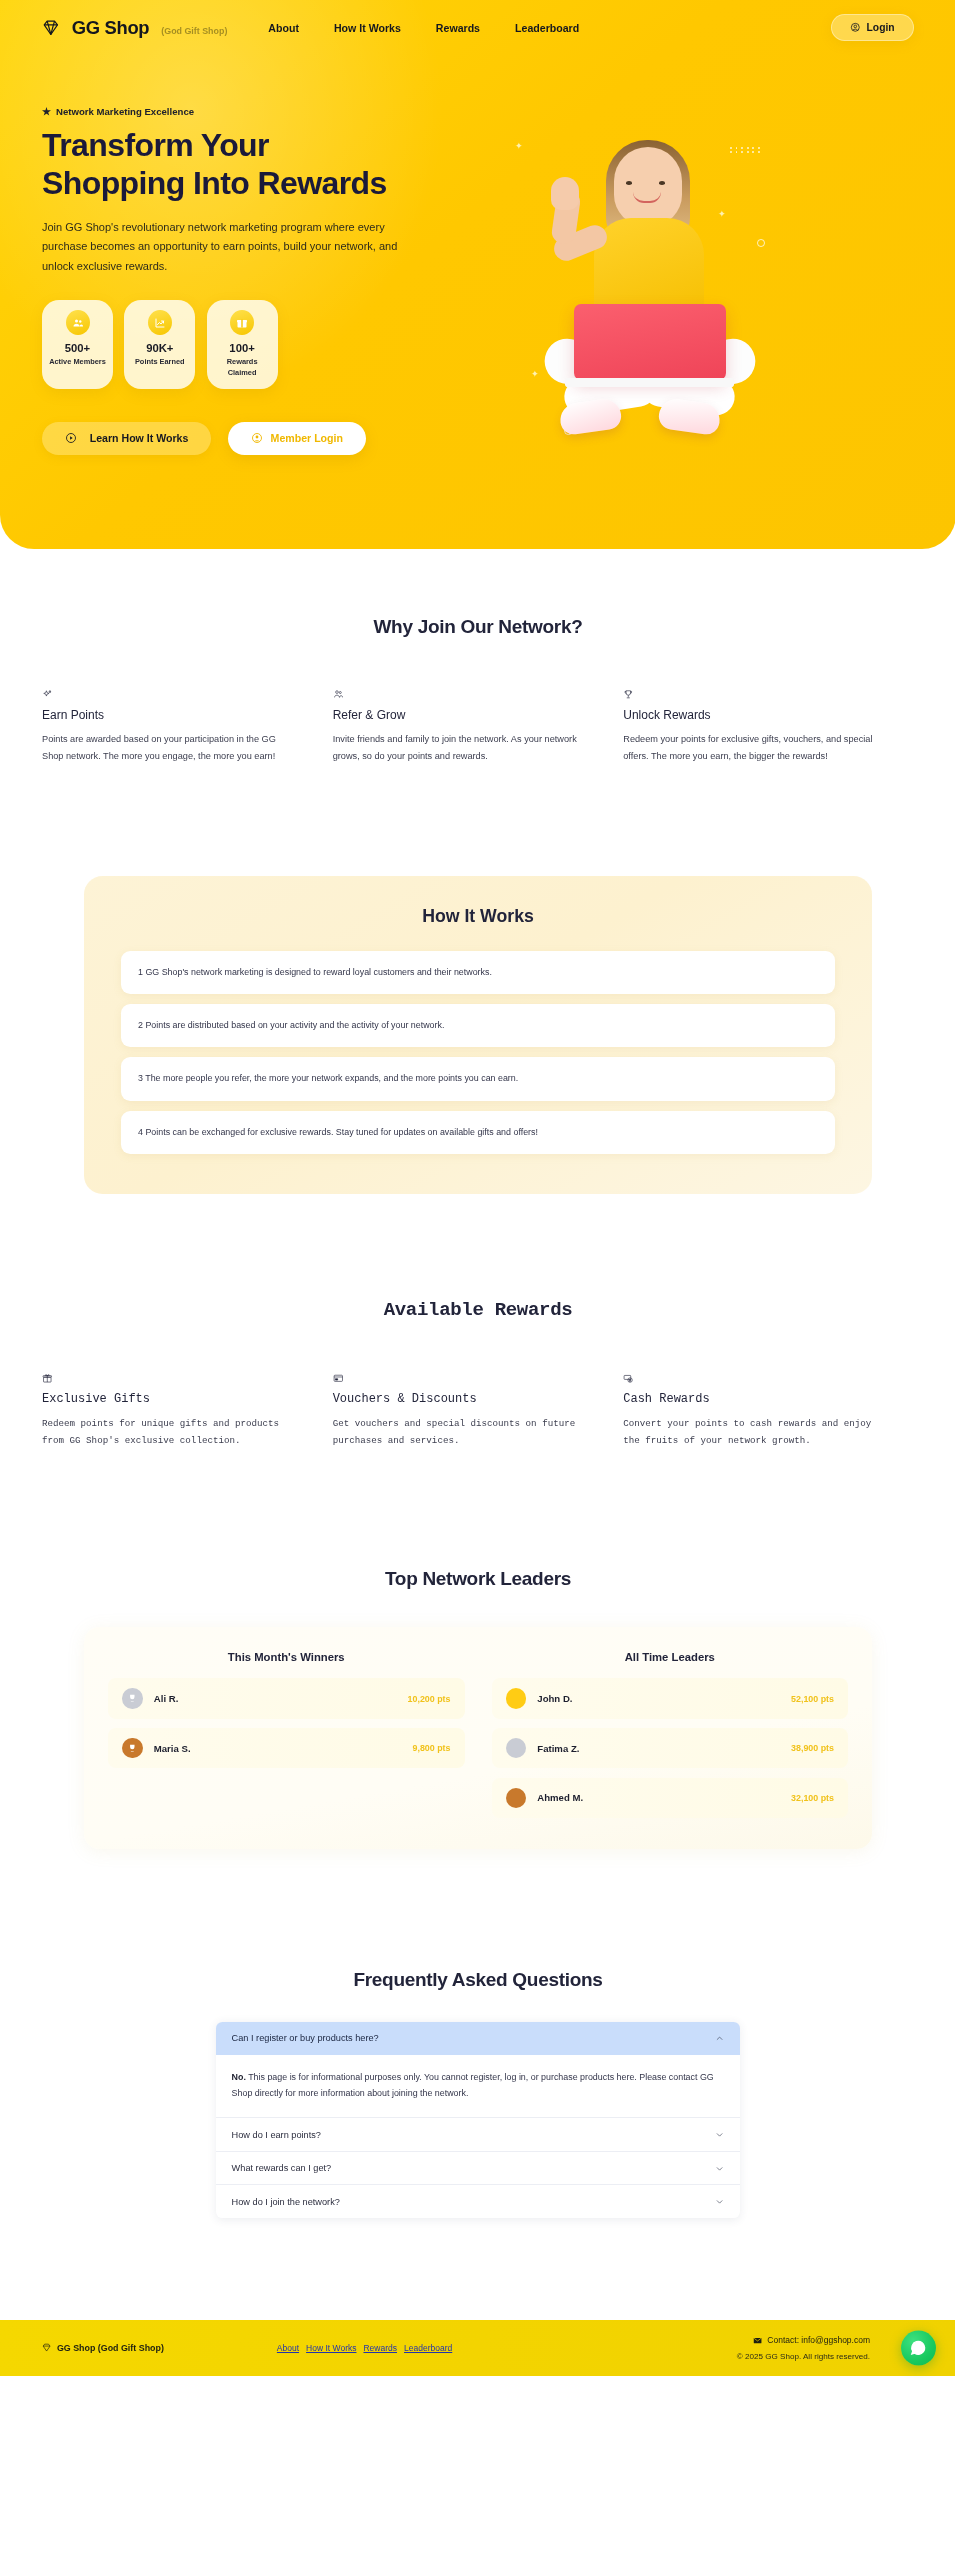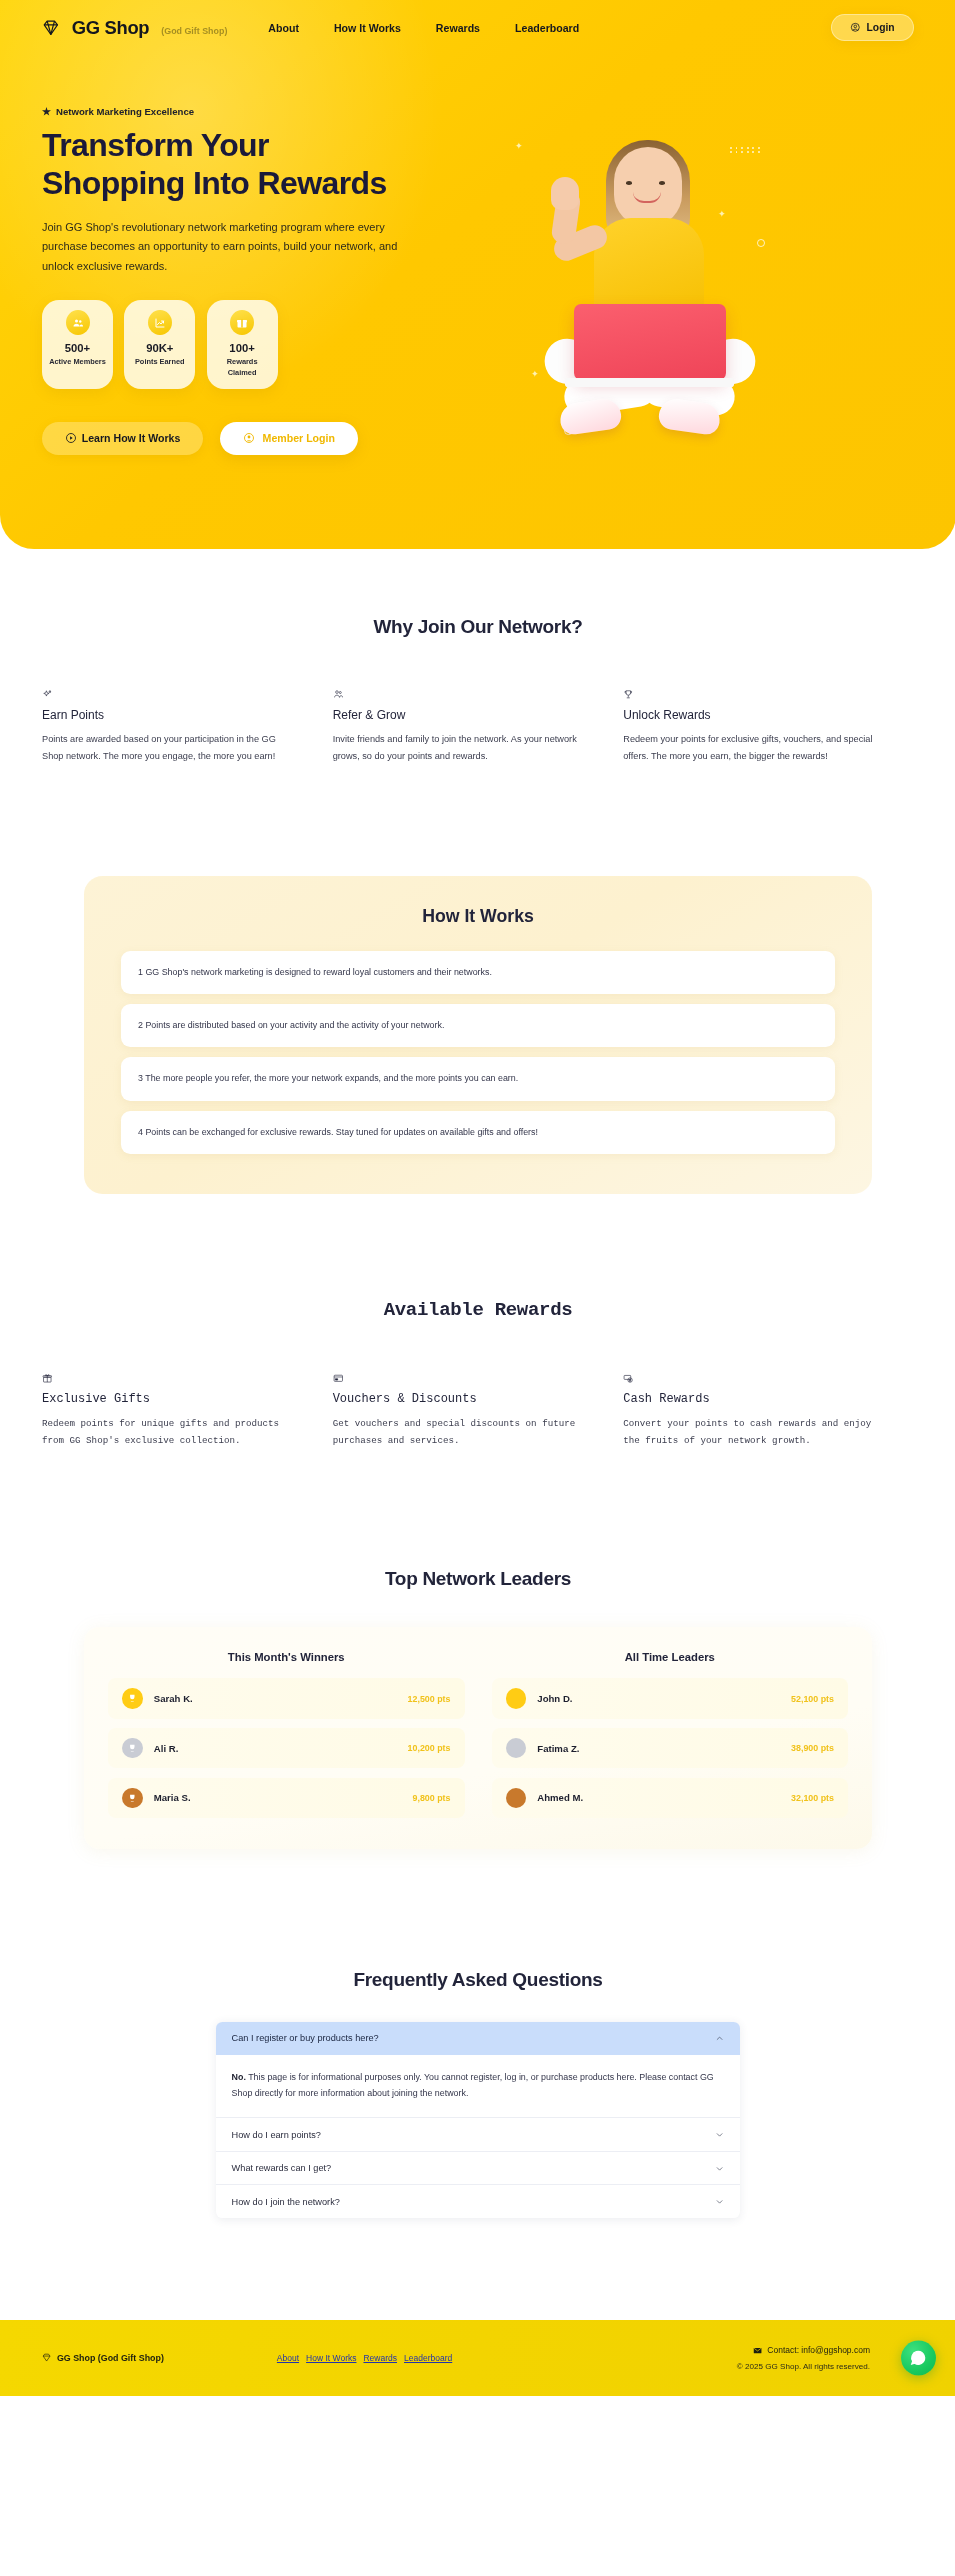--- a/index.html
+++ b/index.html
@@ -90,21 +90,21 @@
     border-radius: 50%;
     display:flex;align-items:center;justify-content:center;
     color:#fff;
   }
   .stat-ico svg { width: 12px; height: 12px; display:block; }
   .stat-num { font-size: 11.3px; font-weight: 700; color:#191a24; margin-bottom: 3.5px; }
   .stat-lbl { font-size: 7.4px; font-weight: 700; color:#2a2b36; line-height:1.45; }
 
   .cta-row { display: flex; align-items: center; gap: 17px; }
   .btn-learn {
-    display: inline-flex; align-items: center; gap: 5px;
+    display: inline-flex; align-items: center; gap: 13px;
     background: rgba(255,255,255,.26);
     border: none; border-radius: 21px;
     padding: 10.6px 22.7px;
     font-size: 10.6px; font-weight: 700; color:#161821; cursor:pointer;
     box-shadow: 0 2.8px 10px rgba(180,130,0,.13);
   }
   .btn-member {
     display: inline-flex; align-items: center; gap: 7.8px;
     background:#ffffff; border:none; border-radius: 21px;
     padding: 10.6px 22.7px;
@@ -234,21 +234,21 @@
     padding: 14px 15.6px 15.6px; font-size: 8.9px; line-height:1.85; color:#33354a;
     border-bottom:0.7px solid #eceef4;
   }
   .faq-a b { font-weight:700; color:#1d1f2e; }
   .faq-list > *:last-child { border-bottom:none; }
 
   
   .footer-spacer { height: 102px; }
   .footer {
     position:relative;
-    height: 76px;
+    height: 56px;
     background: linear-gradient(100deg,#f5d800 0%,#f3d400 50%,#f0d200 100%);
     display:flex; align-items:center; padding: 0 42px;
   }
   .f-brand { display:flex; align-items:center; gap:5.7px; font-size:8.9px; font-weight:600; color:#1d1f10; }
   .f-brand svg{width:9.2px;height:9.2px;display:block;}
   .f-links { margin-left: 113px; display:flex; gap:7px; }
   .f-links a { font-size:8.5px; color:#2233aa; text-decoration:underline; }
   .f-right { margin-left:auto; text-align:right; margin-right: 44px; }
   .f-contact { display:flex;align-items:center;justify-content:flex-end;gap:5px;
                font-size:8.5px;color:#1d1f10;margin-bottom:6.4px; }
@@ -493,30 +493,20 @@
   </div>
 </section>
 
 <section class="leaders">
   <h2 class="section-title">Top Network Leaders</h2>
   <div class="lb-card">
 
     <div class="lb-col">
       <h3>This Month's Winners</h3>
       <div class="lb-row">
-        <span class="medal" style="background:#ffcc14;">
-          <svg viewBox="0 0 24 24">
-              <path d="M7 4h10v5a5 5 0 0 1-10 0V4z"></path>
-              <path d="M12 14.2v4M8.8 19.2h6.4v1.4H8.8z"></path>
-            </svg>
-        </span>
-        <span class="lb-name">Sarah K.</span>
-        <span class="lb-pts">12,500 pts</span>
-      </div>
-      <div class="lb-row">
         <span class="medal" style="background:#c9ccd4;">
           <svg viewBox="0 0 24 24">
               <path d="M7 4h10v5a5 5 0 0 1-10 0V4z"></path>
               <path d="M12 14.2v4M8.8 19.2h6.4v1.4H8.8z"></path>
             </svg>
         </span>
         <span class="lb-name">Ali R.</span>
         <span class="lb-pts">10,200 pts</span>
       </div>
       <div class="lb-row">

